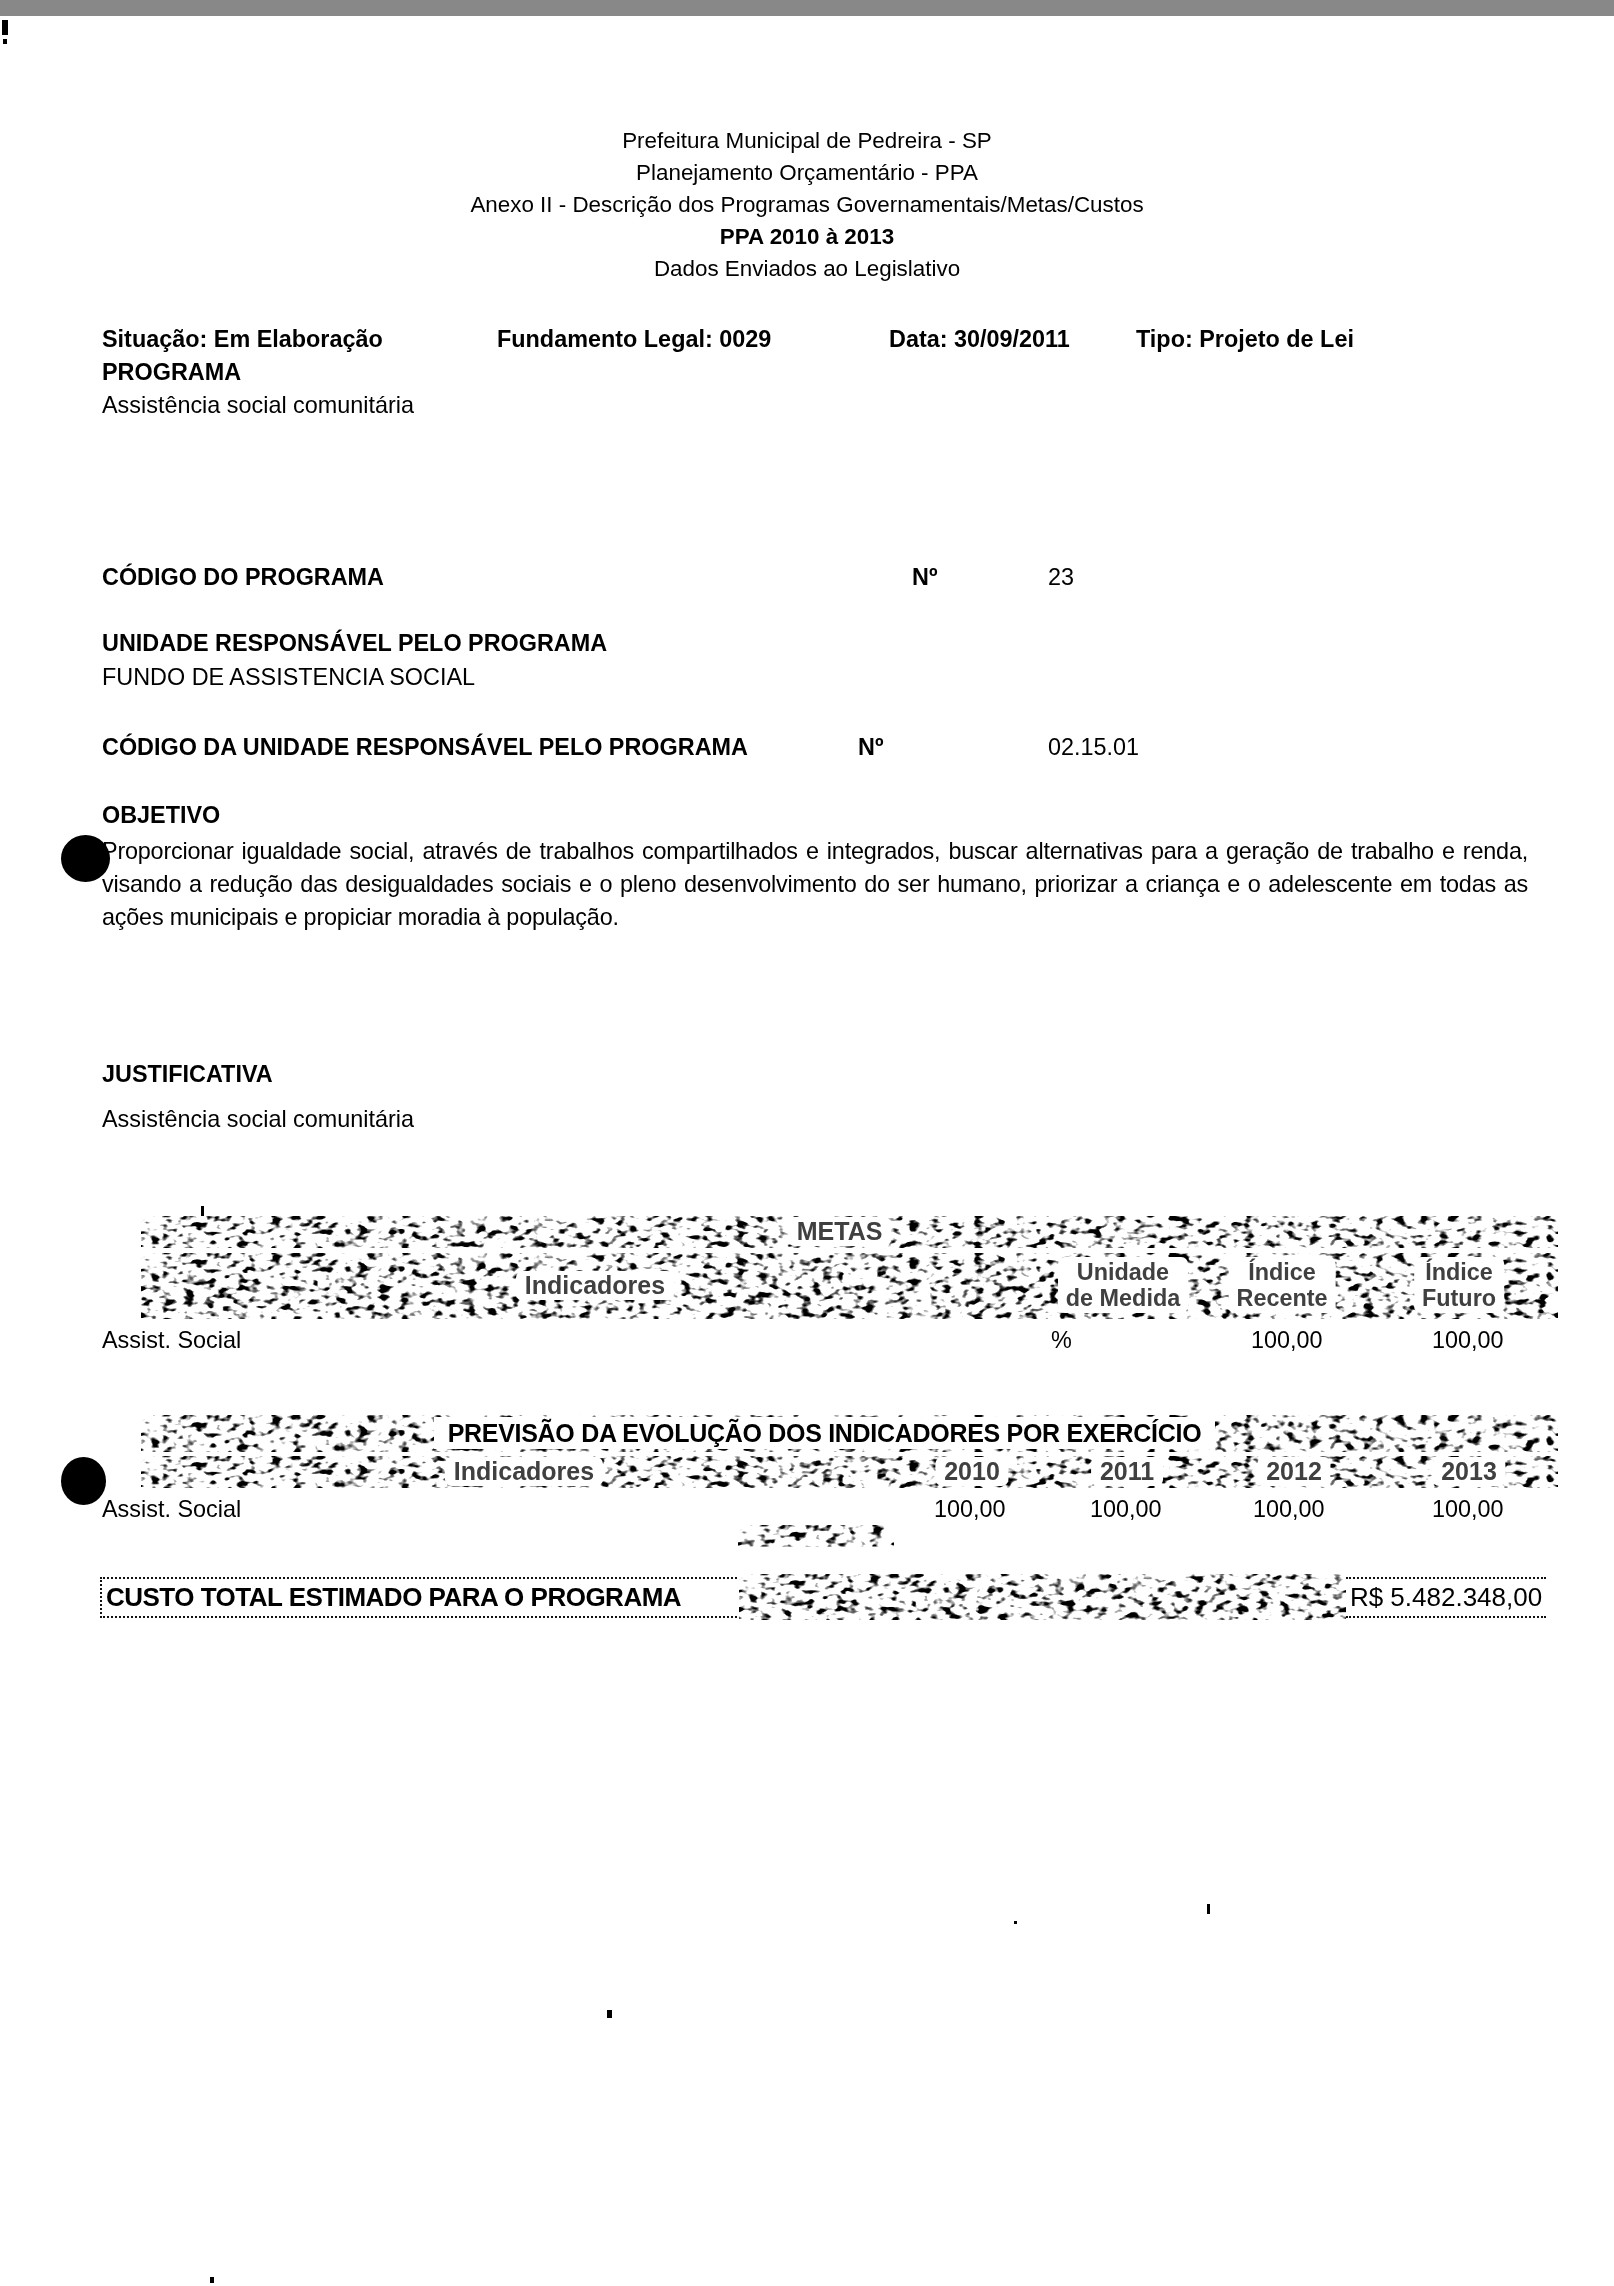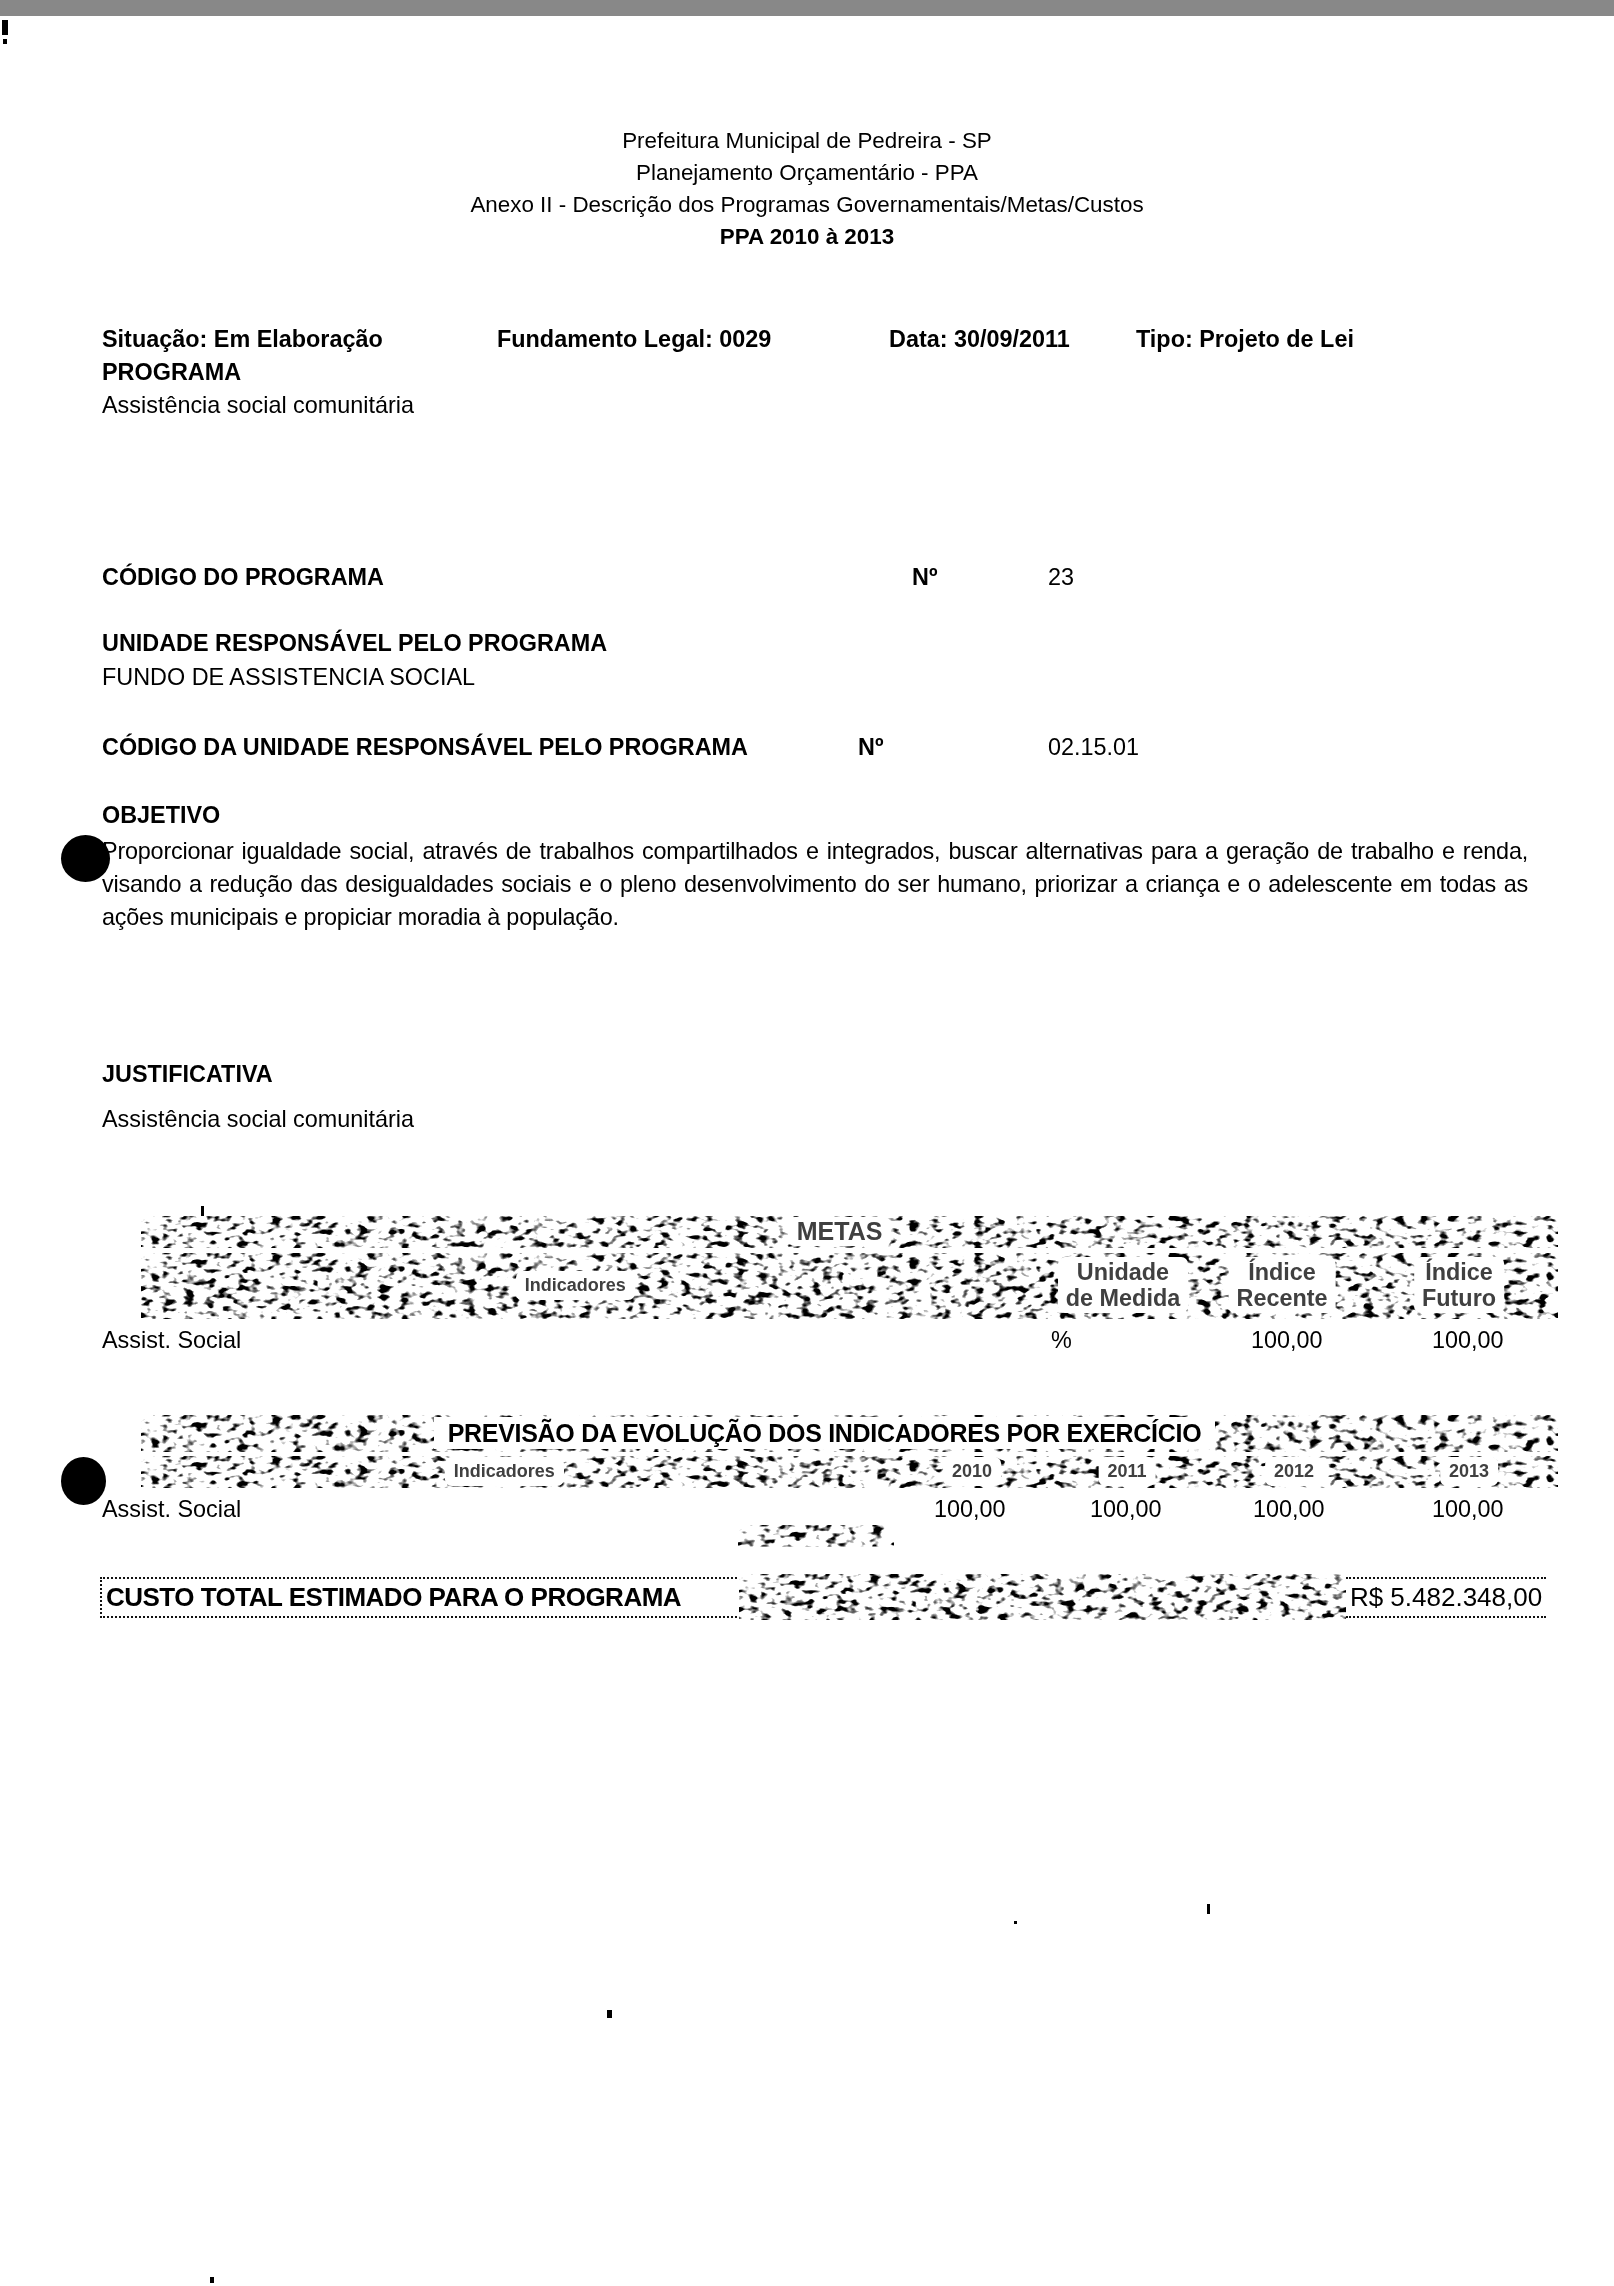--- a/index.html
+++ b/index.html
@@ -25,21 +25,21 @@
   .band{overflow:hidden;}
   .band svg.noise{position:absolute;left:0;top:0;width:100%;height:100%;display:block;}
   .pill{
     position:absolute;z-index:2;
     background:#ffffff;color:#404040;
     font-weight:700;text-align:center;
     border-radius:6.8px;padding:0 8.8px;
     white-space:nowrap;
   }
   .pill.two-line{line-height:26px;font-size:23.4px;padding:2px 7.8px;}
-  .pill.one-line{line-height:29px;font-size:18px;}
+  .pill.one-line{line-height:29px;font-size:25px;}
   .pill.center{transform:translateX(-50%);}
   .title-pill{font-size:25px;line-height:29px;}
   .strip{
     position:absolute;z-index:2;background:#fff;color:#000;
     font-weight:700;font-size:25px;line-height:30px;
     padding:1px 13.7px;white-space:nowrap;letter-spacing:-0.3px;
   }
   .dot{background:#000;border-radius:50%;}
   .mark{background:#000;}
   .custo-label{
@@ -82,20 +82,21 @@
         <rect width="100%" height="100%" fill="#000"></rect>
         <rect width="100%" height="100%" fill="#fff" filter="url(#speck)"></rect>
       </svg>
   </div>
 
   <div class="abs header-block t23">
     <div>Prefeitura Municipal de Pedreira - SP</div>
     <div>Planejamento Orçamentário - PPA</div>
     <div>Anexo II - Descrição dos Programas Governamentais/Metas/Custos</div>
     <div class="b">PPA 2010 à 2013</div>
+    <div>Dados Enviados ao Legislativo</div>
   </div>
 
   <div>
     <span class="abs t24 b" style="left:102px;top:310px">Situação: Em Elaboração</span>
     <span class="abs t24 b" style="left:497px;top:310px">Fundamento Legal: 0029</span>
     <span class="abs t24 b" style="left:889px;top:310px">Data: 30/09/2011</span>
     <span class="abs t24 b" style="left:1136px;top:310px">Tipo: Projeto de Lei</span>
   </div>
 
   <span class="abs t24 b" style="left:102px;top:343px">PROGRAMA</span>

